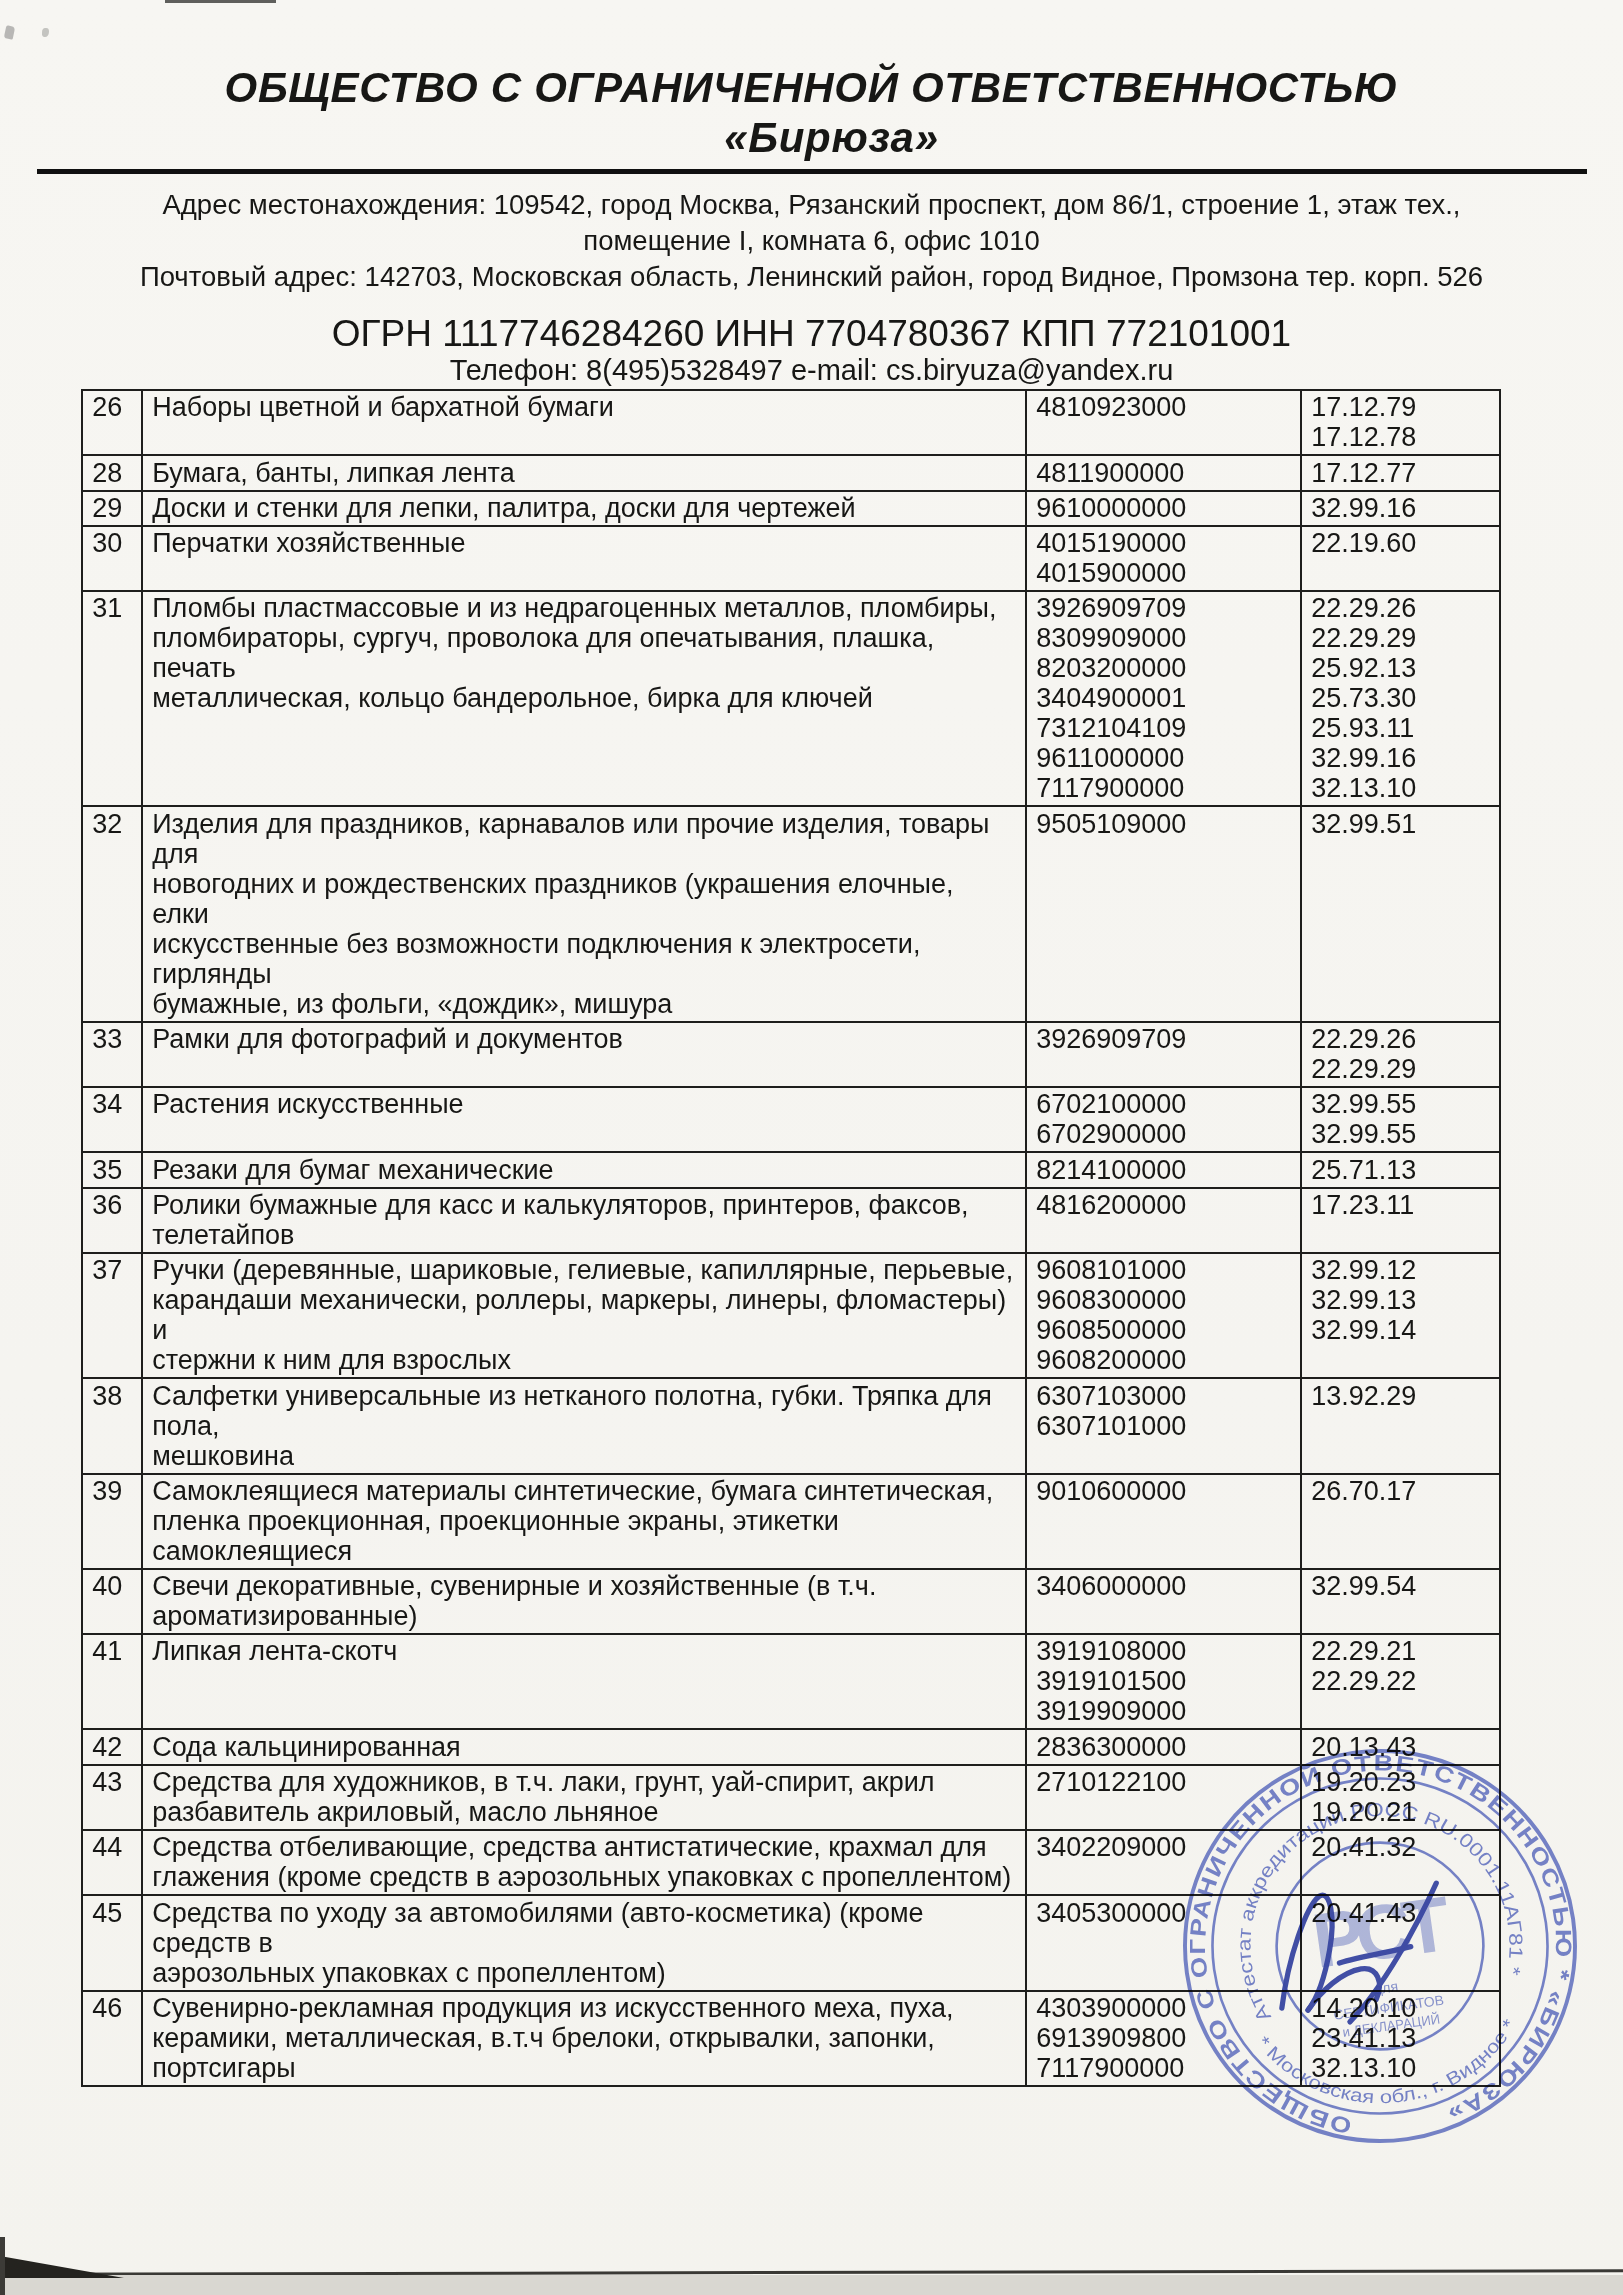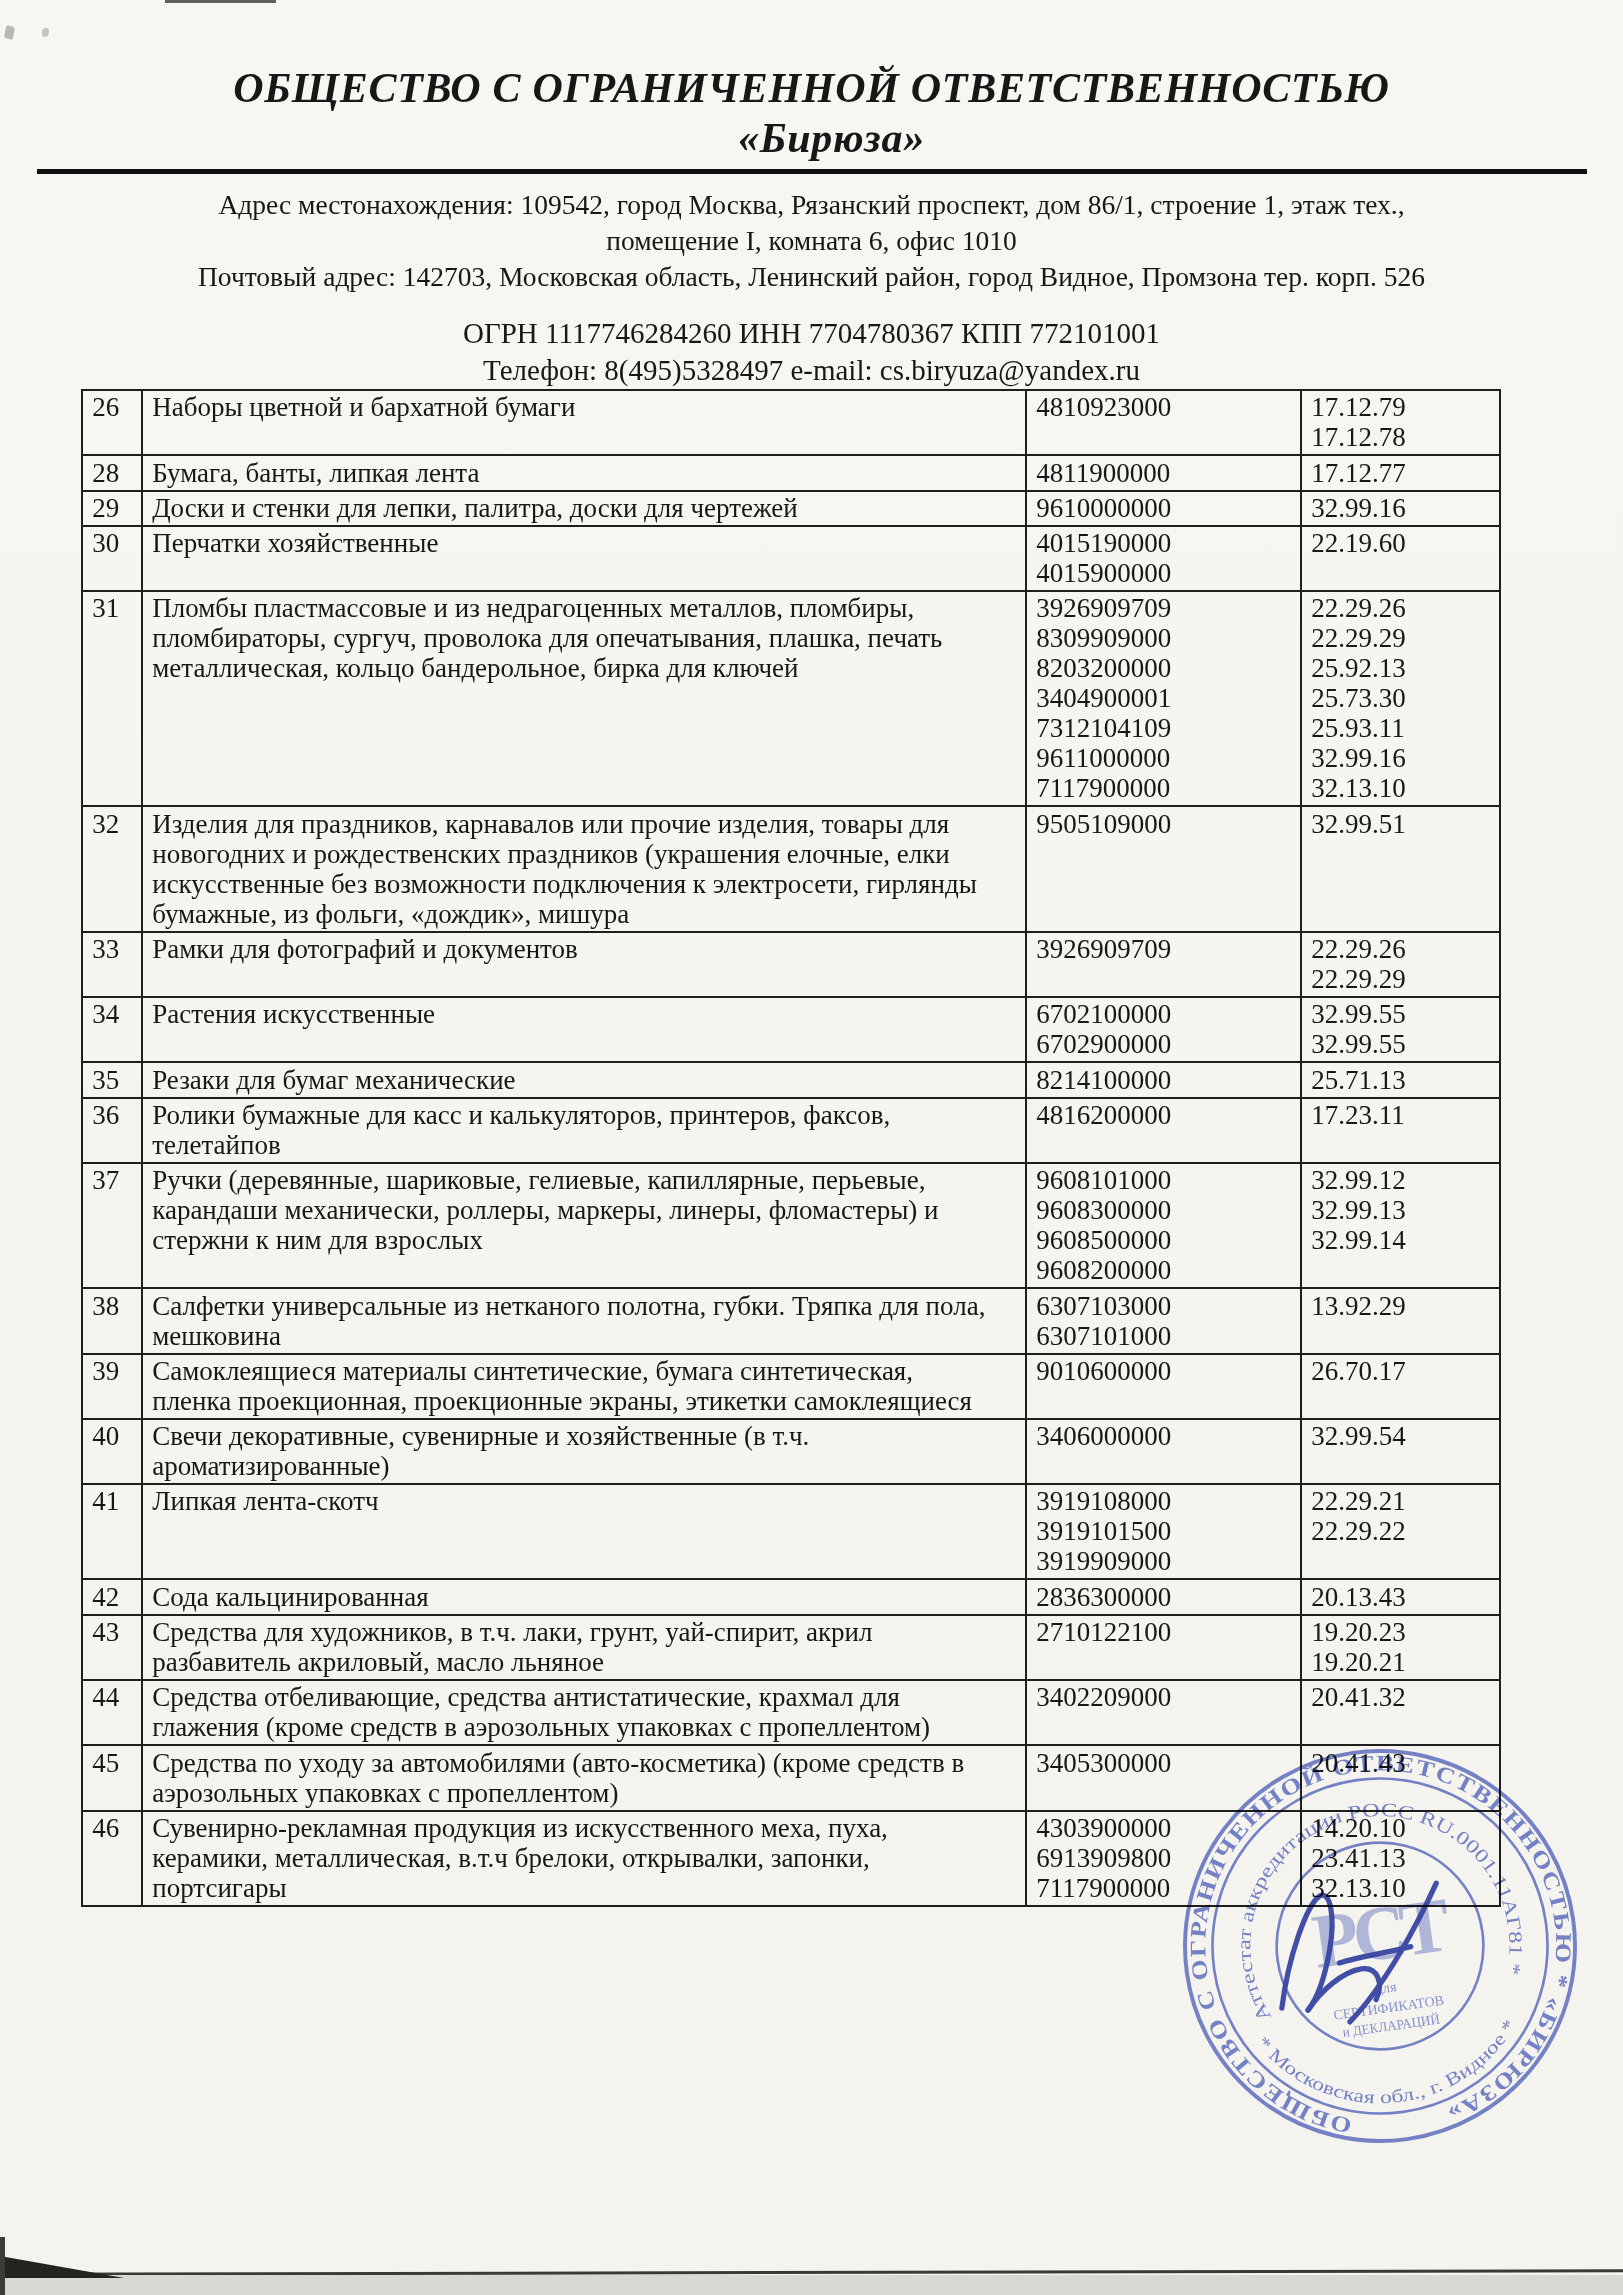--- a/index.html
+++ b/index.html
@@ -1,40 +1,40 @@
 <!DOCTYPE html>
 <html style="font-size:10.5px"><head>
 <meta charset="utf-8">
 <style>
   html,body{margin:0;padding:0;background:#e8e6e2;}
   .page{
     position:relative;
     width:1623px;height:2295px;
     background:linear-gradient(180deg,#f7f6f2 0%,#f5f4f0 60%,#f4f3ee 100%);
-    font-family:Liberation Serif, serif;
+    font-family:Liberation Sans, sans-serif;
     color:#171715;
     overflow:hidden;
   }
   
   .top-strip{position:absolute;left:165px;top:0;width:111px;height:3.3px;background:#2c2c2a;opacity:.75;}
   .pencil-a{position:absolute;left:5.2px;top:26px;width:9.2px;height:13px;background:#8e8e8c;opacity:.6;border-radius:2px 3.9px 1.3px 3.3px;transform:rotate(12deg);}
   .pencil-b{position:absolute;left:42px;top:27.5px;width:6.5px;height:9.2px;background:#9a9a98;opacity:.55;border-radius:50% 40% 60% 30%;}
   .bottom-line{position:absolute;left:0;top:2271px;width:1623px;height:3.3px;background:#3a3935;transform:rotate(-0.12deg);}
   .bottom-area{position:absolute;left:0;top:2275px;width:1623px;height:21px;background:#d9d7d1;}
   .bottom-wedge{position:absolute;left:0;top:2256px;width:0;height:0;border-bottom:22px solid #24231f;border-right:124px solid transparent;}
   .left-edge{position:absolute;left:0;top:2237px;width:4.6px;height:58px;background:#3c3b37;}
 
   
   header{padding-top:65px;}
   .title{margin:0;text-align:center;font-weight:bold;font-style:italic;font-size:42px;line-height:46px;letter-spacing:0.7px;}
   .title.l2{margin-top:3.9px;padding-left:40px;}
   .rule{margin:7.9px 0 0 37px;width:1550px;height:5.2px;background:#101010;}
   .addr{margin:0;text-align:center;font-size:27.5px;line-height:36px;}
   .addr.first{margin-top:13px;}
-  .reg{margin:19.6px 0 0 0;text-align:center;font-size:29px;line-height:37px;}
+  .reg{margin:19.6px 0 0 0;text-align:center;font-size:37px;line-height:37px;}
   .contact{margin:0;text-align:center;font-size:29px;line-height:37px;}
 
   
   table.goods{
     position:absolute;left:81px;top:389px;width:1418px;
     border-collapse:collapse;table-layout:fixed;
   }
   table.goods td{
     border:2px solid #1e1e1c;
     vertical-align:top;

